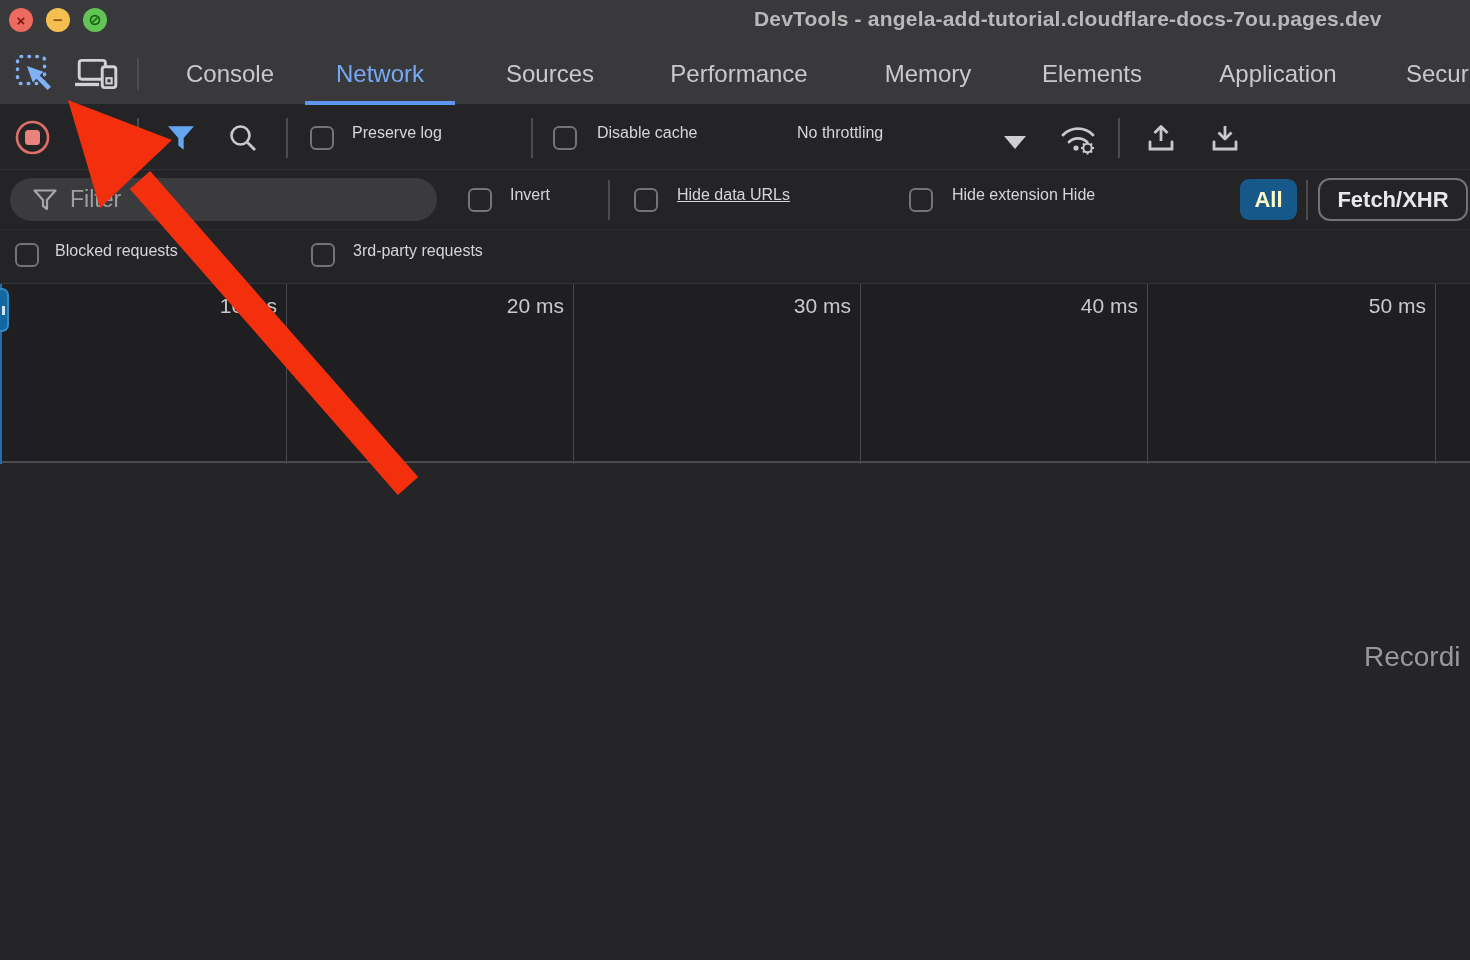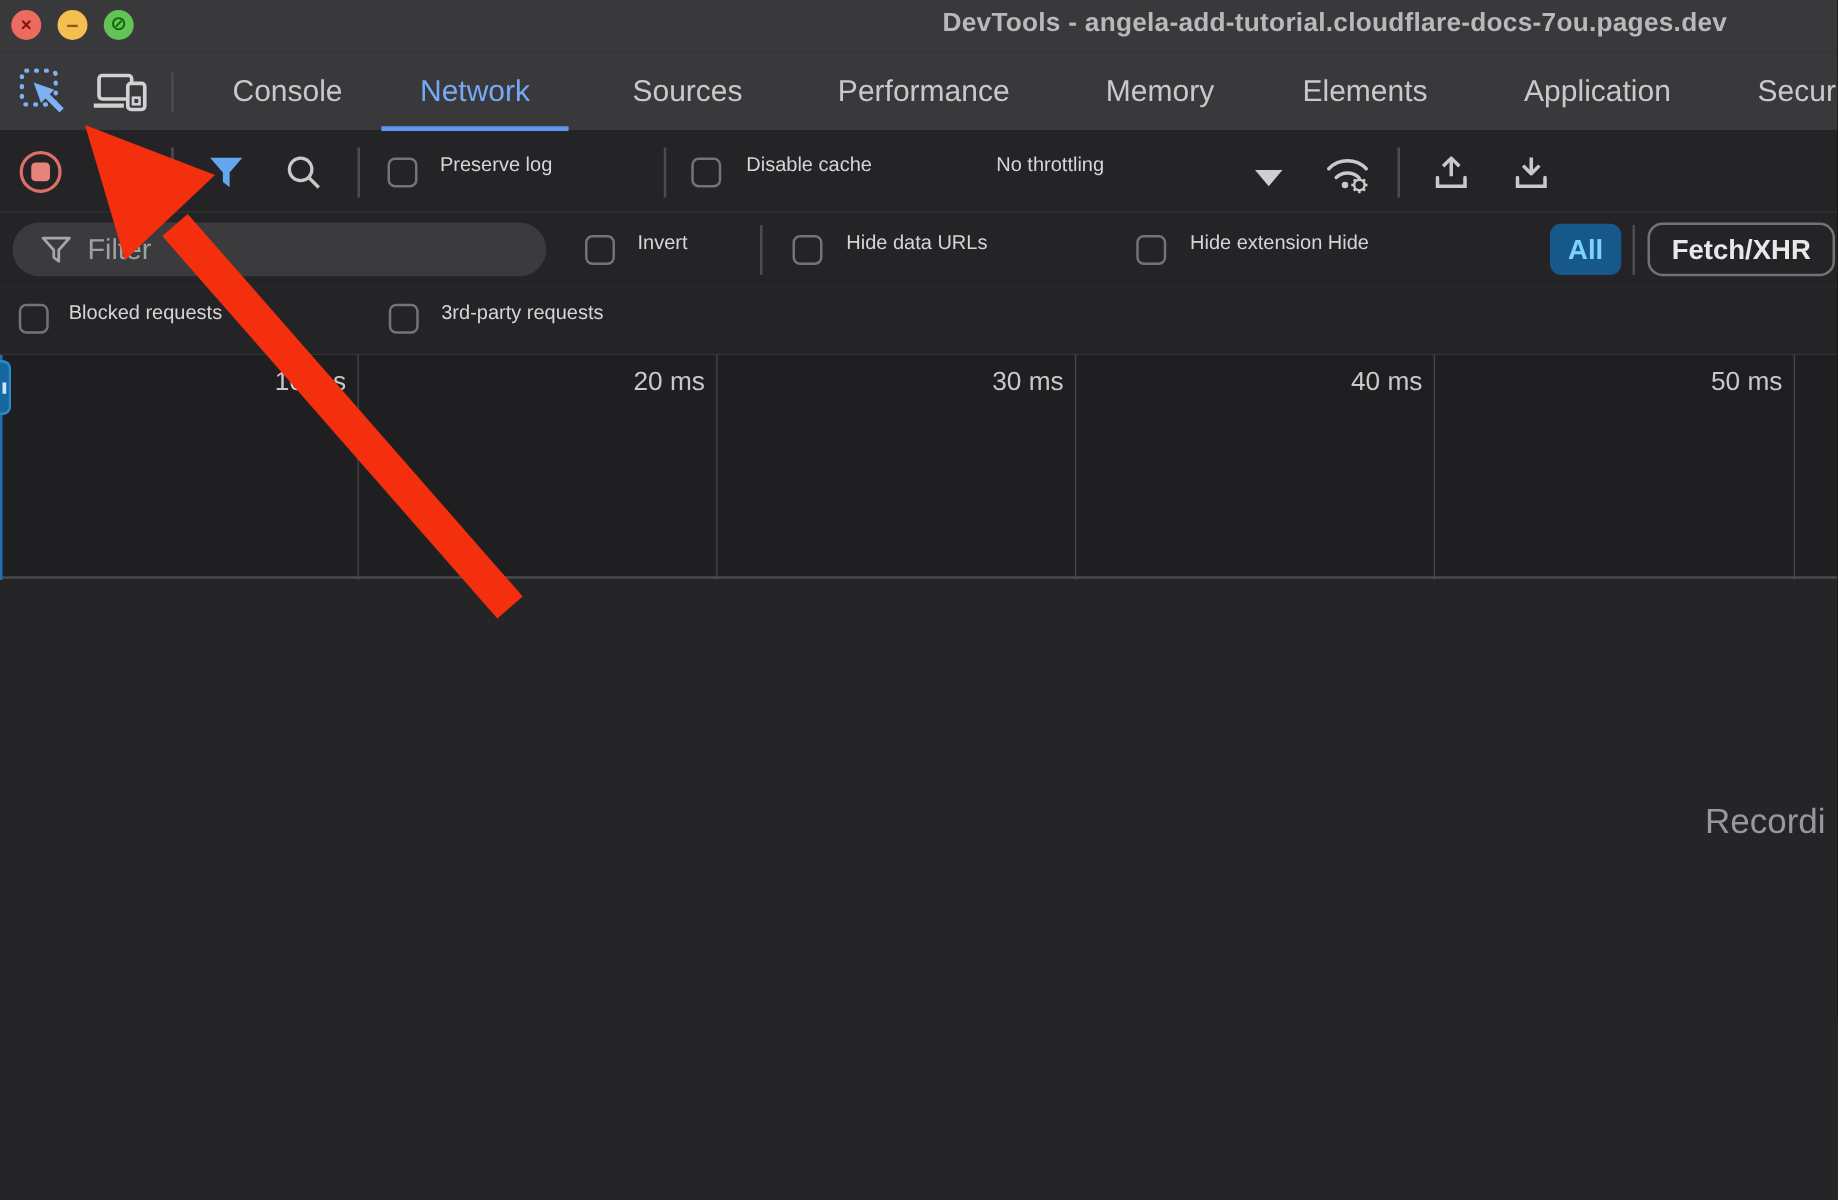--- a/index.html
+++ b/index.html
@@ -40,21 +40,21 @@
   .tb-label { position:absolute; color:#d6d6d8; font-size:16px; white-space:nowrap; }
   .checkbox { position:absolute; width:24px; height:24px; border:2px solid #747477;
               border-radius:6px; background:transparent; }
   .filter-pill { position:absolute; left:10px; top:7px; width:427px; height:43px;
                  border-radius:22px; background:#3b3b3e; display:flex; align-items:center; }
   .filter-pill input { background:transparent; border:none; outline:none;
                  color:#d6d6d8; font-size:23px; width:330px;
                  font-family:"Liberation Sans","DejaVu Sans",sans-serif; }
   .filter-pill input::placeholder { color:#9fa0a3; opacity:1; }
   .chip-all { position:absolute; left:1240px; top:8px; width:57px; height:41px;
-              border-radius:9px; background:#17588b; color:#7dd3fc; font-size:22px;
+              border-radius:9px; background:#17588b; color:#fef9c3; font-size:22px;
               font-weight:700; display:flex; align-items:center; justify-content:center; }
   .chip-fetch { position:absolute; left:1318px; top:7px; width:150px; height:43px;
               border-radius:12px; border:2px solid #737376; color:#e8e8ea; font-size:22px;
               font-weight:600; display:flex; align-items:center; justify-content:center;
               background:transparent; }
   
   .overview { position:absolute; left:0; top:283px; width:1470px; height:180px;
               background:#1f1f22; border-top:1px solid #343437; border-bottom:2px solid #4b4b4e; }
   .ov-col { position:absolute; top:0; height:180px; border-right:1px solid #48484a; }
   .ov-tick { position:absolute; top:10px; right:9px; color:#c9c9cb; font-size:21px; white-space:nowrap; }
@@ -209,21 +209,21 @@
           <path d="M2.5,2.5 H23.5 L15,12 V21 L11,18 V12 Z" fill="none" stroke="#a7a7aa" stroke-width="2.2" stroke-linejoin="round"></path>
         </svg>
       </span>
       <input type="text" placeholder="Filter" style="">
     </div>
     <div class="checkbox" style="left:468px;top:17px;"></div>
     <div class="tb-label" style="left:510px;top:15px;">Invert</div>
     <div class="vsep" style="left:608px;top:9px;height:40px;"></div>
 
     <div class="checkbox" style="left:634px;top:17px;"></div>
-    <div class="tb-label" style="left:677px;top:15px;">Hide data URLs</div>
+    <div class="tb-label" style="left:677px;top:15px;text-decoration:underline;">Hide data URLs</div>
 
     <div class="checkbox" style="left:909px;top:17px;"></div>
     <div class="tb-label" style="left:952px;top:15px;">Hide extension Hide</div>
 
     <div class="chip-all">All</div>
     <div class="vsep" style="left:1306px;top:9px;height:40px;"></div>
     <div class="chip-fetch">Fetch/XHR</div>
   </div>
 
   <div class="blocked-row">

